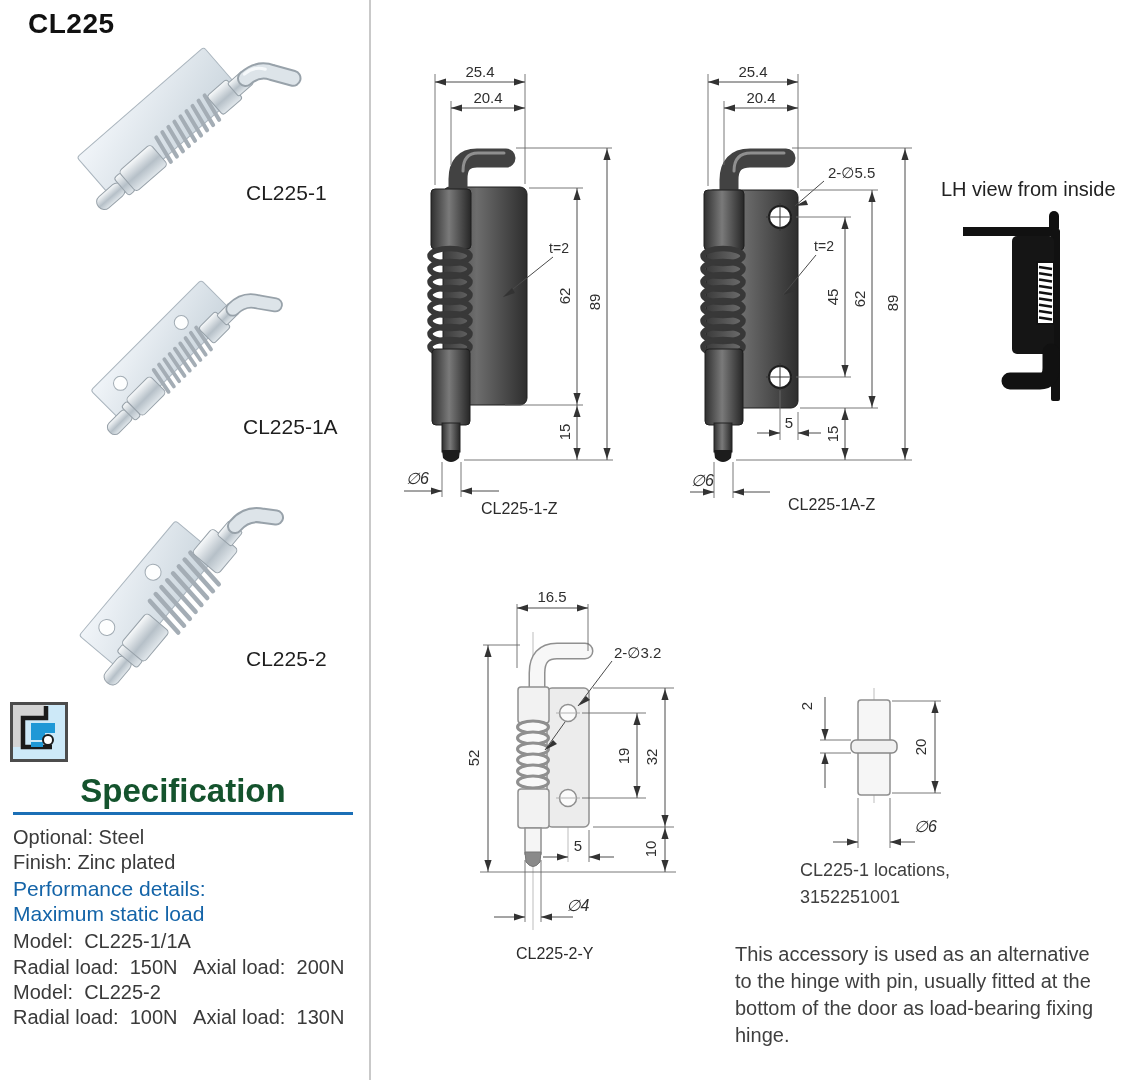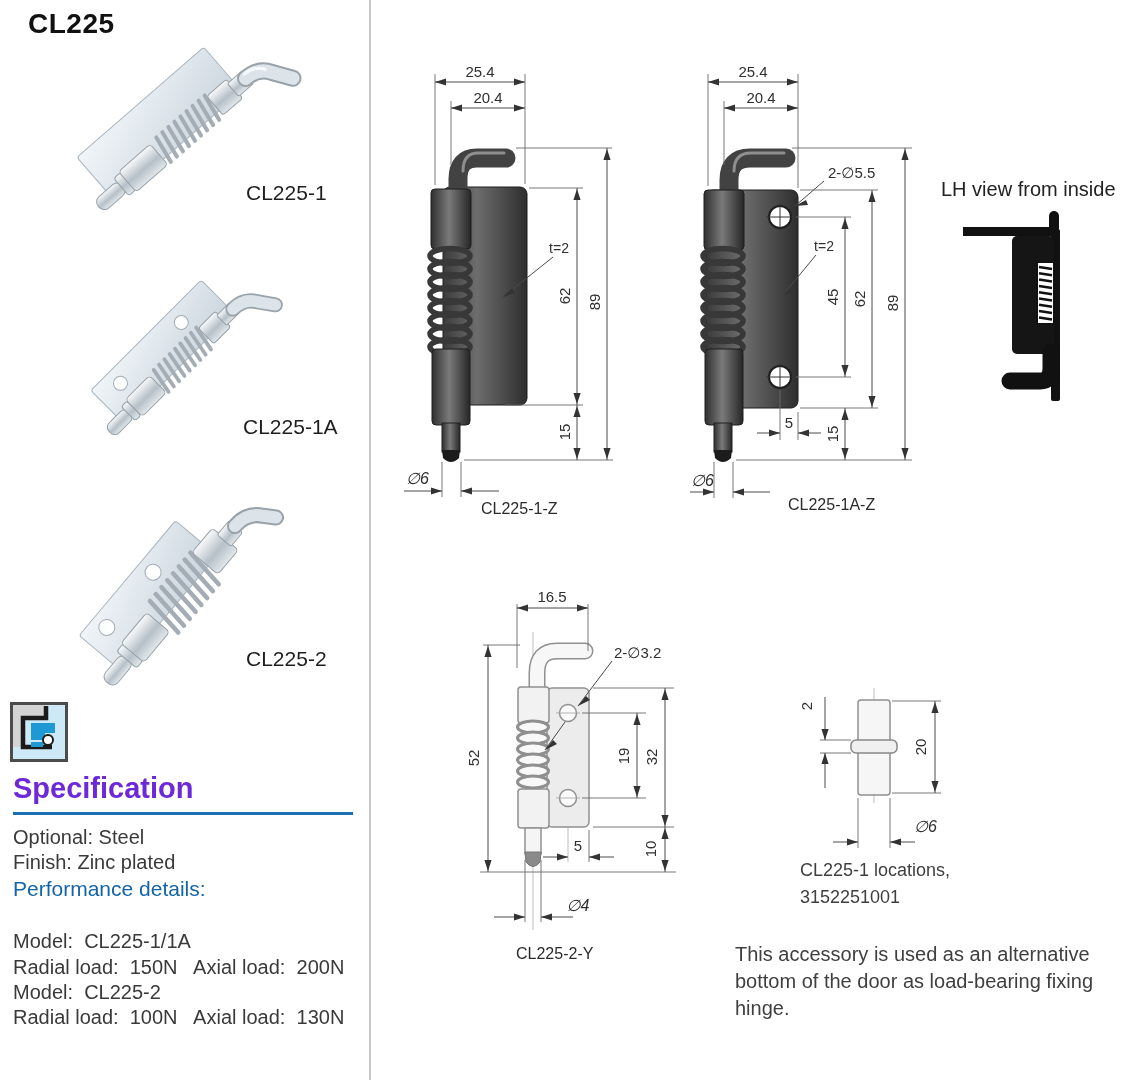--- a/index.html
+++ b/index.html
@@ -2,21 +2,21 @@
 <html><head>
 <meta charset="utf-8">
 <style>
   html,body{margin:0;padding:0;background:#fff;}
   .page{position:relative;width:1121px;height:1080px;background:#ffffff;overflow:hidden;
         font-family:"Liberation Sans",sans-serif;color:#3a3a3a;}
   .abs{position:absolute;}
   .title{font-size:28px;font-weight:bold;color:#111;letter-spacing:0.5px;}
   .prod-label{font-size:21px;color:#1e1e1e;}
   .vdivider{position:absolute;left:369px;top:0;width:2px;height:1080px;background:#c9c9c9;}
-  .spec-heading{font-size:29px;font-weight:bold;color:#6d28d9;text-align:left;width:340px;}
+  .spec-heading{font-size:33px;font-weight:bold;color:#14532d;text-align:center;width:340px;}
   .spec-underline{height:3px;background:#1b6fb6;width:340px;}
   .spec-line{font-size:20px;color:#3a3a3a;white-space:pre;}
   .perf-heading{font-size:21px;font-weight:normal;color:#1464a8;}
   .drw-label{font-size:16px;color:#2b2b2b;}
   .lh-title{font-size:20px;color:#222;}
   .caption{font-size:18px;color:#3f3f3f;}
   .remark div{font-size:20px;line-height:27px;color:#3f3f3f;}
   svg text{font-family:"Liberation Sans",sans-serif;fill:#2f2f2f;font-size:15px;}
   svg text.dia{font-style:italic;font-size:16px;}
   svg text.tiny{font-size:14px;}
@@ -144,20 +144,21 @@
     <rect x="21" y="40" width="12" height="5" fill="#1f98d6"></rect>
     <circle cx="38" cy="38" r="5" fill="#fff" stroke="#1b1b1b" stroke-width="2"></circle>
   </svg>
 
   <div class="abs spec-heading" style="left:13px;top:772px">Specification</div>
   <div class="abs spec-underline" style="left:13px;top:812px"></div>
 
   <div class="abs spec-line" style="left:13px;top:826px">Optional: Steel</div>
   <div class="abs spec-line" style="left:13px;top:851px">Finish: Zinc plated</div>
   <div class="abs perf-heading" style="left:13px;top:877px">Performance details:</div>
+  <div class="abs perf-heading" style="left:13px;top:902px">Maximum static load</div>
   <div class="abs spec-line" style="left:13px;top:930px">Model:  CL225-1/1A</div>
   <div class="abs spec-line" style="left:13px;top:956px">Radial load:  150N   Axial load:  200N</div>
   <div class="abs spec-line" style="left:13px;top:981px">Model:  CL225-2</div>
   <div class="abs spec-line" style="left:13px;top:1006px">Radial load:  100N   Axial load:  130N</div>
 
   <svg class="abs" style="left:395px;top:55px" width="270" height="480" viewBox="395 55 270 480">
     <g>
       <rect x="443" y="187" width="84" height="218" rx="7" fill="url(#gDark)" stroke="#1f1f1f"></rect>
       <path d="M506 158 L477 158 Q458 158 458 179 L458 192" fill="none" stroke="#424242" stroke-width="19" stroke-linecap="round"></path>
       <path d="M504 153 L478 153 Q463 153 463 171" fill="none" stroke="#8f8f8f" stroke-width="3" stroke-linecap="round"></path>
@@ -425,17 +426,18 @@
       <polygon class="arrow" points="858,842 847,838.4 847,845.6"></polygon>
         <polygon class="arrow" points="890,842 901,838.4 901,845.6"></polygon>
       <text class="dia" x="914" y="832">∅6</text>
     </g>
   </svg>
   <div class="abs caption" style="left:800px;top:860px">CL225-1 locations,</div>
   <div class="abs caption" style="left:800px;top:887px">3152251001</div>
 
   <div class="abs remark" style="left:735px;top:941px;width:385px">
     <div>This accessory is used as an alternative</div>
+    <div>to the hinge with pin, usually fitted at the</div>
     <div>bottom of the door as load-bearing fixing</div>
     <div>hinge.</div>
   </div>
 
 </div>
 
 </body></html>

